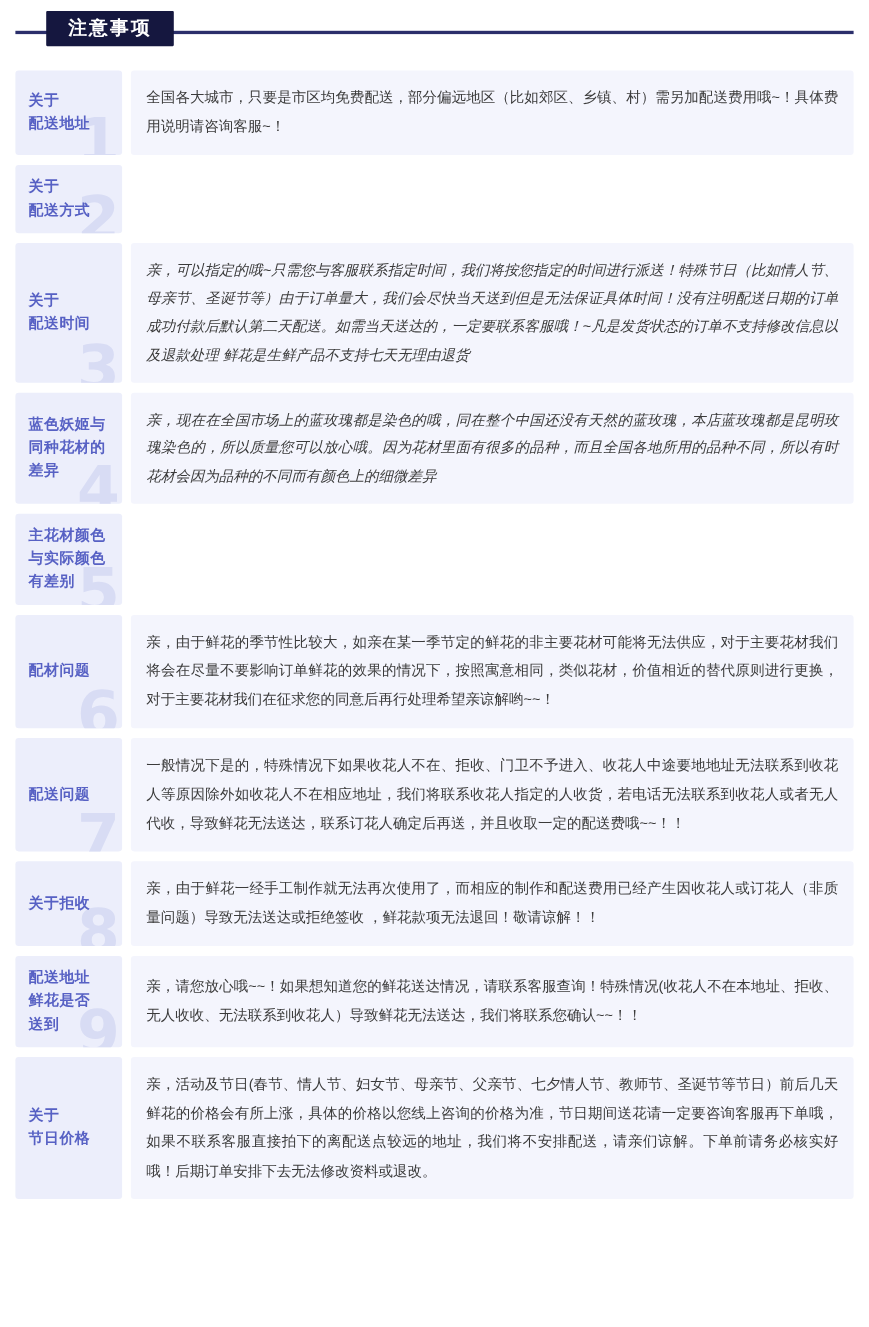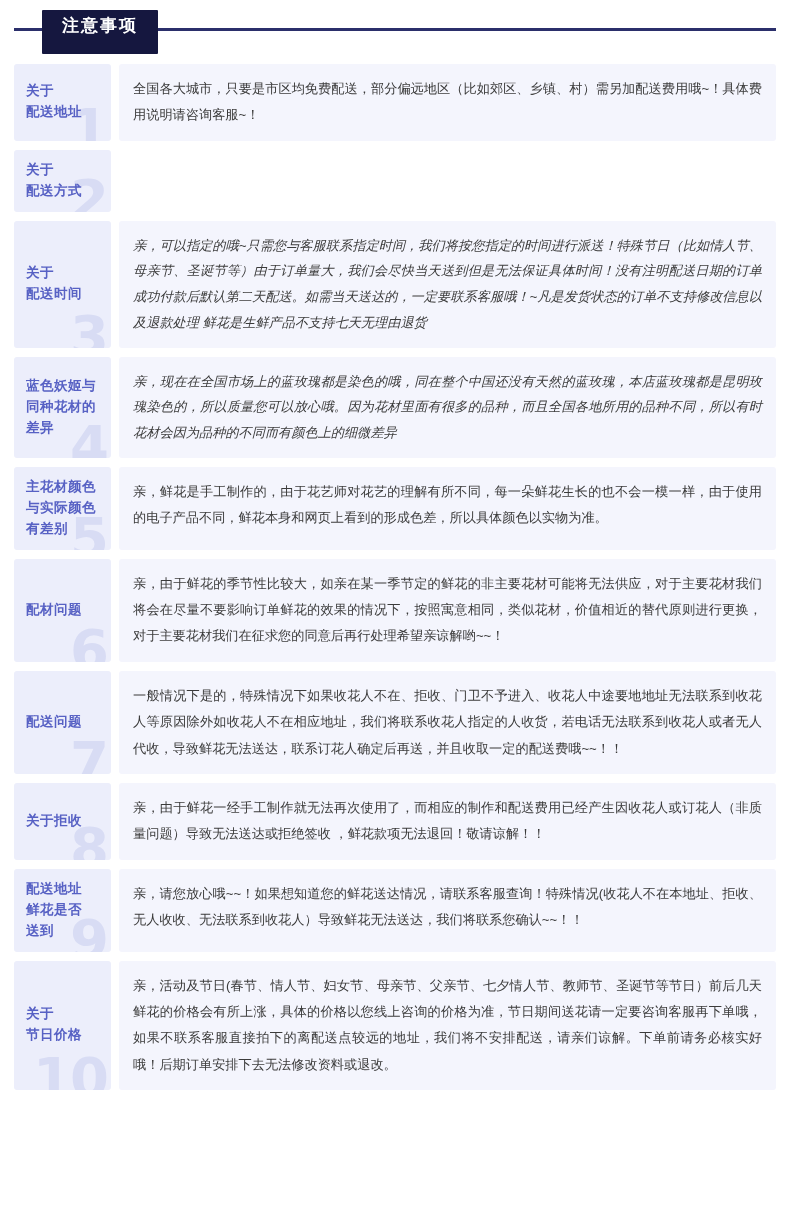--- a/index.html
+++ b/index.html
@@ -35,21 +35,21 @@
   }
   .header-tag {
     position: absolute;
     left: 28px;
     top: 2px;
     background: #15173f;
     color: #ffffff;
     font-size: 17px;
     font-weight: bold;
     letter-spacing: 2px;
-    padding: 7px 20px 20px 20px;
+    padding: 7px 20px 8px 20px;
     line-height: 1;
     border-radius: 1px;
     z-index: 2;
   }
 
   
   .rows {
     padding: 10px 14px 20px 14px;
   }
   .row {
@@ -93,20 +93,21 @@
   .content {
     flex: 1;
     background: #f4f5fd;
     border-radius: 3px;
     margin-left: 8px;
     padding: 12px 14px 12px 14px;
     font-size: 13.2px;
     line-height: 2.0;
     color: #3b3b3b;
     display: flex;
+    align-items: center;
   }
   .content p {
     margin: 0;
     text-align: justify;
     width: 100%;
   }
 
   
   .row.tall .content { line-height: 1.95; font-style: italic; }
 </style>
@@ -164,23 +165,20 @@
       </div>
     </div>
 
     <div class="row">
       <div class="badge">
         <span class="badge-num">5</span>
         <span class="badge-text">主花材颜色
 与实际颜色
 有差别</span>
       </div>
-      <div class="content">
-        <p>亲，鲜花是手工制作的，由于花艺师对花艺的理解有所不同，每一朵鲜花生长的也不会一模一样，由于使用的电子产品不同，鲜花本身和网页上看到的形成色差，所以具体颜色以实物为准。</p>
-      </div>
     </div>
 
     <div class="row">
       <div class="badge">
         <span class="badge-num">6</span>
         <span class="badge-text">配材问题</span>
       </div>
       <div class="content">
         <p>亲，由于鲜花的季节性比较大，如亲在某一季节定的鲜花的非主要花材可能将无法供应，对于主要花材我们将会在尽量不要影响订单鲜花的效果的情况下，按照寓意相同，类似花材，价值相近的替代原则进行更换，对于主要花材我们在征求您的同意后再行处理希望亲谅解哟~~！</p>
       </div>
@@ -213,21 +211,20 @@
 鲜花是否
 送到</span>
       </div>
       <div class="content">
         <p>亲，请您放心哦~~！如果想知道您的鲜花送达情况，请联系客服查询！特殊情况(收花人不在本地址、拒收、无人收收、无法联系到收花人）导致鲜花无法送达，我们将联系您确认~~！！</p>
       </div>
     </div>
 
     <div class="row">
       <div class="badge">
-        <span class="badge-num">10</span>
         <span class="badge-text">关于
 节日价格</span>
       </div>
       <div class="content">
         <p>亲，活动及节日(春节、情人节、妇女节、母亲节、父亲节、七夕情人节、教师节、圣诞节等节日）前后几天鲜花的价格会有所上涨，具体的价格以您线上咨询的价格为准，节日期间送花请一定要咨询客服再下单哦，如果不联系客服直接拍下的离配送点较远的地址，我们将不安排配送，请亲们谅解。下单前请务必核实好哦！后期订单安排下去无法修改资料或退改。</p>
       </div>
     </div>
 
   </div>
 </div>

